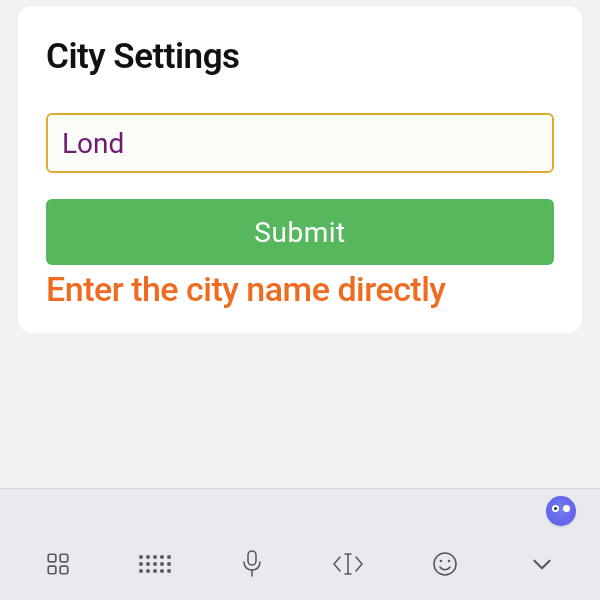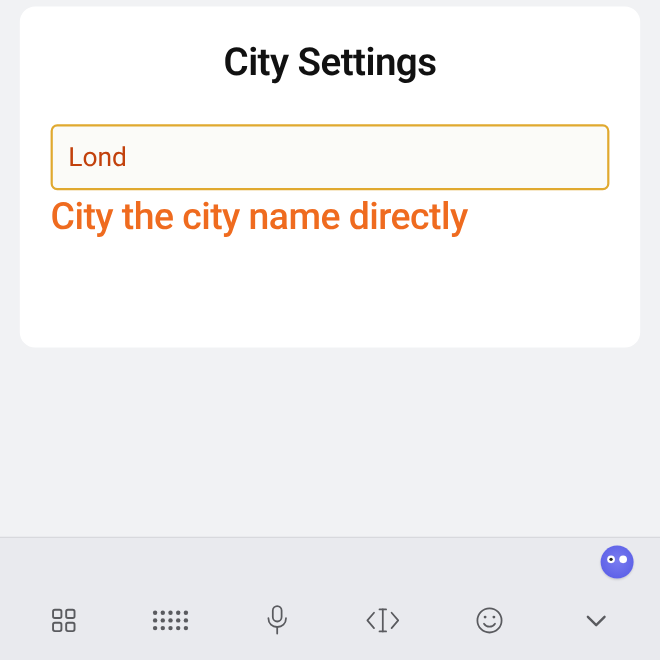--- a/index.html
+++ b/index.html
@@ -29,32 +29,31 @@
   .card.card-led {
     padding-top: 44px;
     padding-bottom: 60px;
     min-height: 140px;
   }
   .section-title {
     font-size: 35px;
     font-weight: 600;
     color: #111;
     letter-spacing: -0.5px;
-    text-align: center;
   }
   .city-input {
     width: 100%;
     margin-top: 36px;
     height: 60px;
     border: 2px solid #e0a92f;
     border-radius: 6px;
     background: #fbfbf8;
-    font-size: 24px;
+    font-size: 28px;
     padding: 12px 14px;
-    color: #c2410c;
+    color: #701a75;
     outline: none;
     font-family: inherit;
   }
   .input-wrap {
     position: relative;
   }
   .submit-btn {
     display: block;
     width: 100%;
     margin-top: 26px;
@@ -141,21 +140,22 @@
 </head>
 <body>
 
 <div class="page">
   <div class="card card-city">
     <div class="section-title">City Settings</div>
     <div class="input-wrap">
       <input class="city-input" type="text" value="Lond" style="">
       
     </div>
-    <div class="hint">City the city name directly</div>
+    <button class="submit-btn">Submit</button>
+    <div class="hint">Enter the city name directly</div>
   </div>
 
 </div>
 
 <div class="keyboard">
   <div class="kb-accessory">
     <div class="face-badge">
       <span class="face-eye-dot-l"></span>
         <span class="face-eye-dot-r"></span>
     </div>

